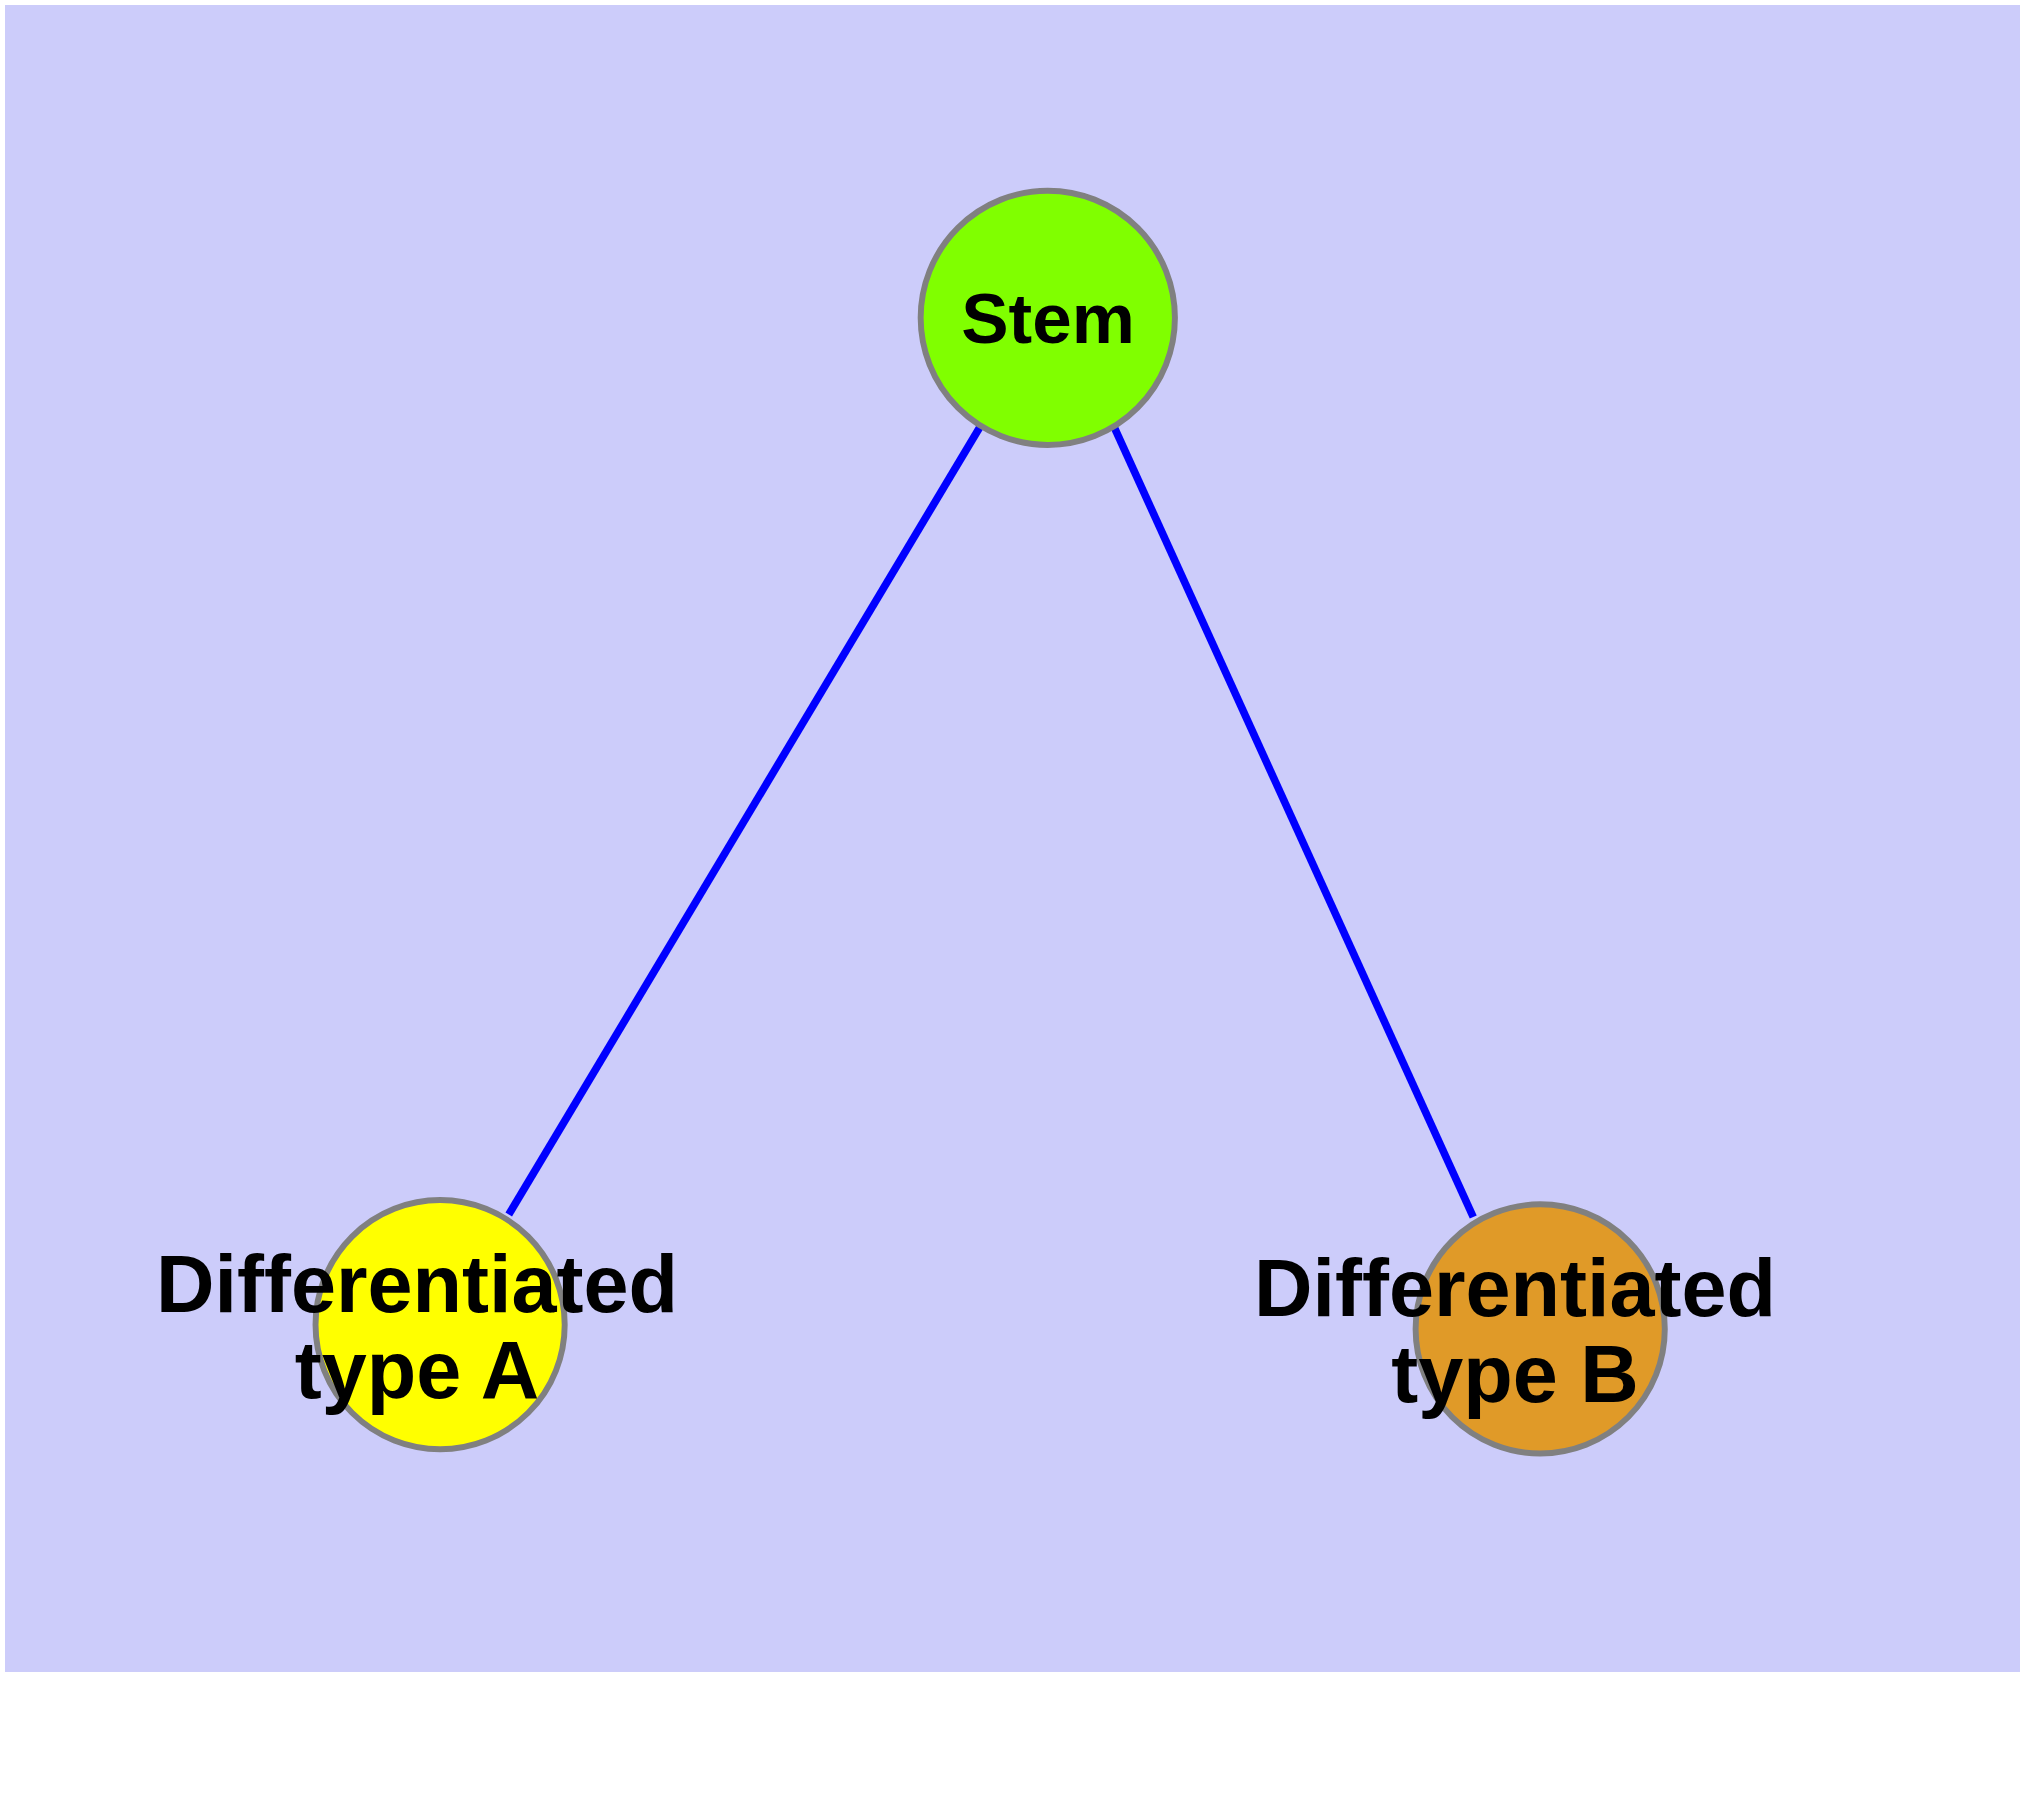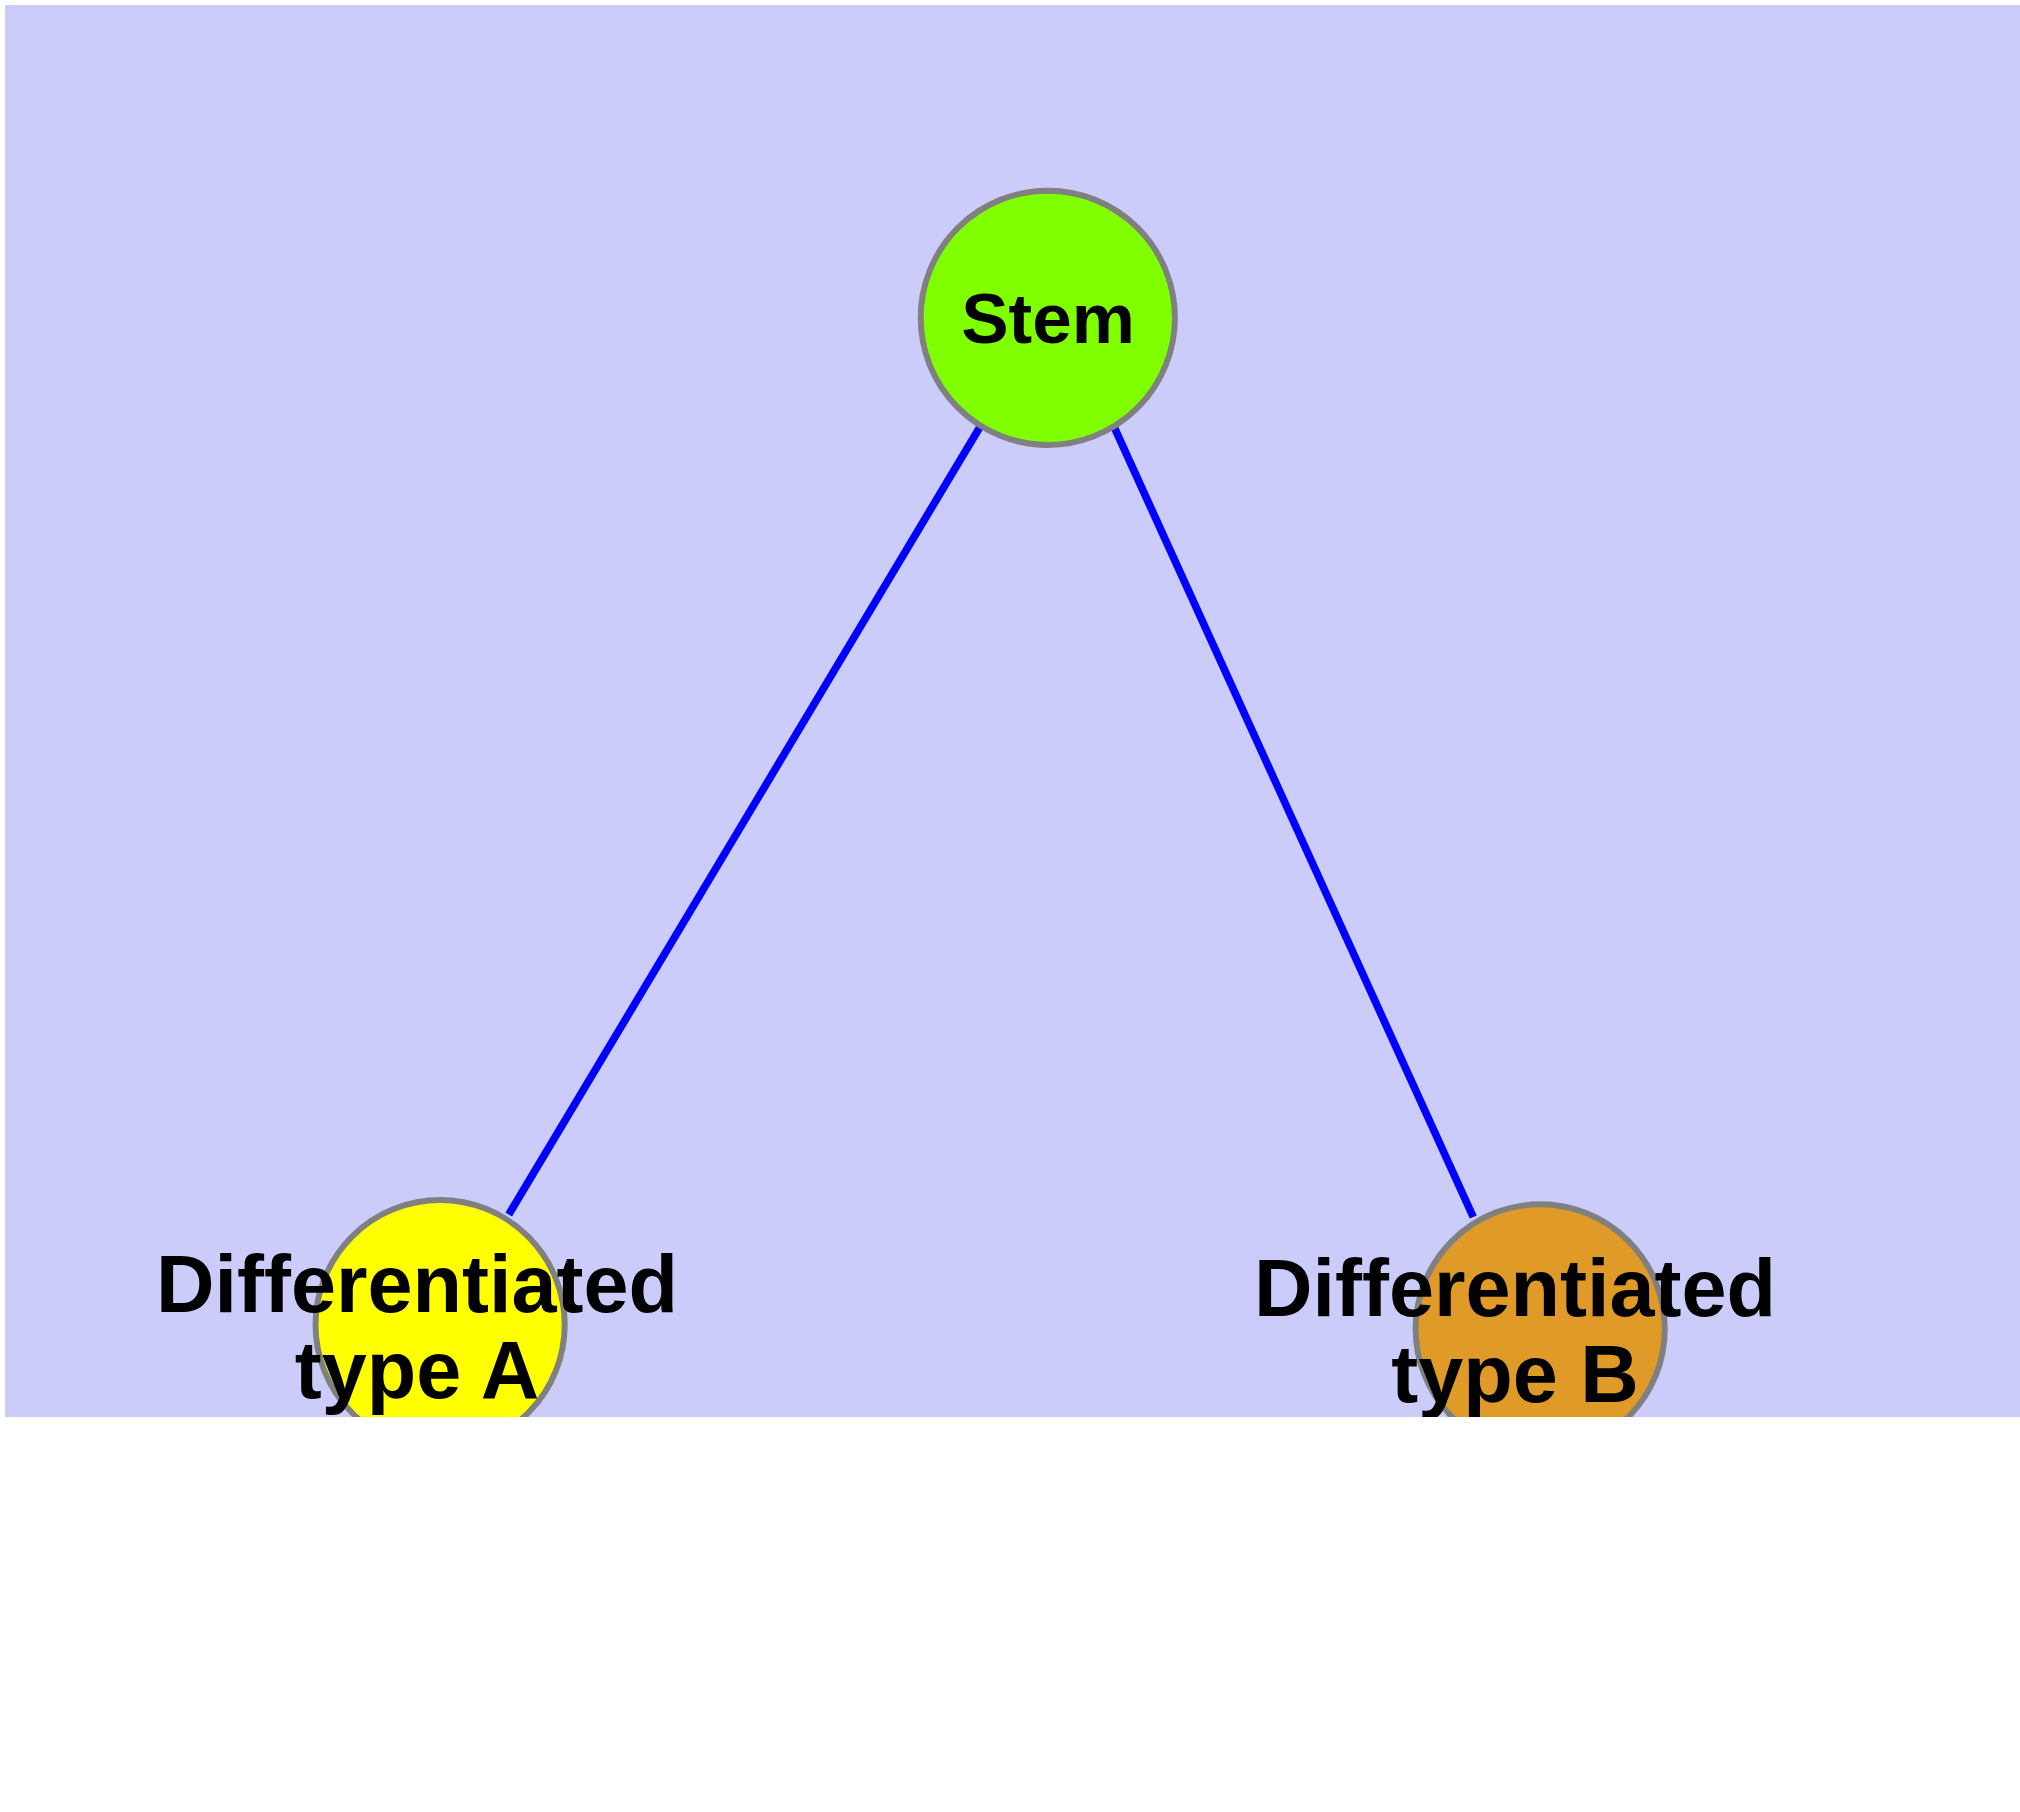--- a/index.html
+++ b/index.html
@@ -4,21 +4,21 @@
 <title>Cell Differentiation Graph</title>
 <style>
   html, body {
     margin: 0;
     padding: 0;
     background: #ffffff;
   }
   #canvas {
     position: relative;
     width: 2021px;
-    height: 1417px;
+    height: 1672px;
     background: #ffffff;
     overflow: hidden;
     font-family: "Liberation Sans", sans-serif;
   }
   #plot-area {
     position: absolute;
     left: 5.1px;
     top: 5.1px;
     width: 2015px;
     height: 1807px;

